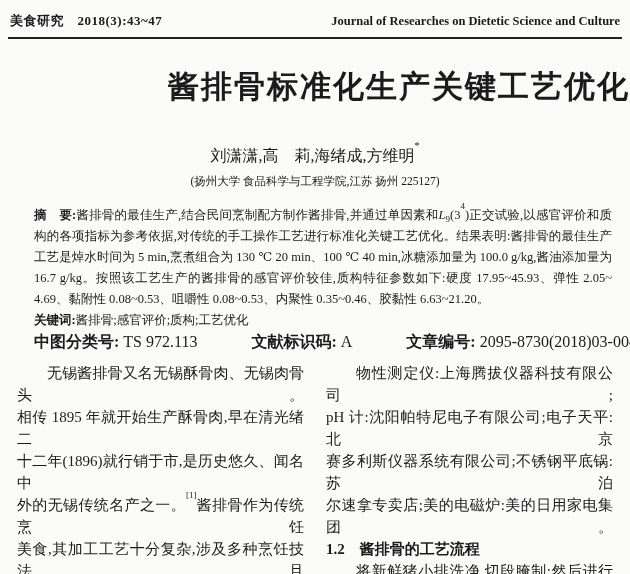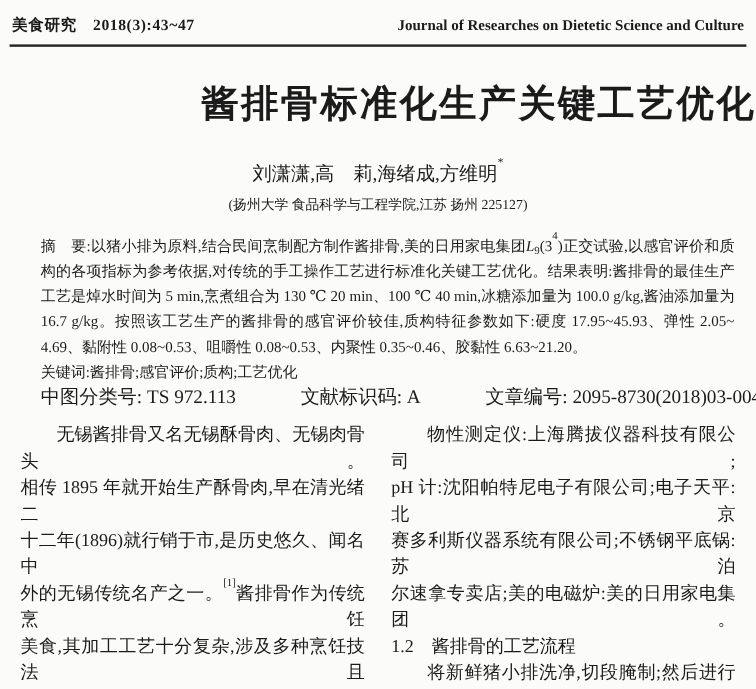--- a/index.html
+++ b/index.html
@@ -17,37 +17,37 @@
     gap:32px;
   }
   .header-left { font-size:13px; font-weight:bold; letter-spacing:0.5px; }
   .header-right { font-size:12.5px; font-weight:bold; }
 
   .title {
     margin-top:28px; text-align:right;
     font-size:31px; font-weight:bold; letter-spacing:2px;
     line-height:40px;
   }
-  .authors { margin-top:28px; text-align:center; font-size:16px; line-height:22px; }
+  .authors { margin-top:38px; text-align:center; font-size:16px; line-height:22px; }
   .authors sup { font-size:10px; }
   .affiliation { margin-top:6px; text-align:center; font-size:11.5px; line-height:16px; }
 
   .abstract { margin:16px 18px 0 34px; font-size:12.5px; line-height:21px; }
 
   .meta-line { display:flex; font-size:16px; line-height:21px; }
   .meta-pair { white-space:nowrap; }
   .meta-pair + .meta-pair { margin-left:54px; }
 
   .bodycols { margin:10px 17px 0; display:flex; gap:22px; }
   .col { flex:1; font-size:15px; line-height:22px; }
 
   .tline { text-align:justify; }
   .tline.fill { text-align-last:justify; }
   .tline.ind { text-indent:2em; }
-  .b { font-weight:normal; }
+  .b { font-weight:bold; }
   .it { font-style:italic; }
   sup { font-size:9px; line-height:0; vertical-align:top; position:relative; top:1px; }
   sub { font-size:9px; line-height:0; vertical-align:baseline; position:relative; top:3px; }
 </style>
 </head>
 <body>
 
 <div class="page">
 
   <div class="header">
@@ -56,21 +56,21 @@
   </div>
 
   <div class="title">酱排骨标准化生产关键工艺优化</div>
 
   <div class="authors"><span>刘潇潇,高　莉,海绪成,方维明</span><sup>*</sup></div>
 
   <div class="affiliation">(扬州大学 食品科学与工程学院,江苏 扬州 225127)</div>
 
   <div class="abstract">
     <div>
-        <div class="tline fill"><span class="b">摘　要:</span><span>以猪小排为原料,结合民间烹制配方制作酱排骨,美的日用家电集团</span><span class="it">L</span><sub>9</sub><span>(3</span><sup>4</sup><span>)正交试验,以感官评价和质</span></div>
+        <div class="tline fill"><span class="b">摘　要:</span><span>酱排骨的最佳生产,结合民间烹制配方制作酱排骨,并通过单因素和</span><span class="it">L</span><sub>9</sub><span>(3</span><sup>4</sup><span>)正交试验,以感官评价和质</span></div>
         <div class="tline fill"><span>构的各项指标为参考依据,对传统的手工操作工艺进行标准化关键工艺优化。结果表明:酱排骨的最佳生产</span></div>
         <div class="tline fill"><span>工艺是焯水时间为 5 min,烹煮组合为 130 ℃ 20 min、100 ℃ 40 min,冰糖添加量为 100.0 g/kg,酱油添加量为</span></div>
         <div class="tline fill"><span>16.7 g/kg。按照该工艺生产的酱排骨的感官评价较佳,质构特征参数如下:硬度 17.95~45.93、弹性 2.05~</span></div>
         <div class="tline"><span>4.69、黏附性 0.08~0.53、咀嚼性 0.08~0.53、内聚性 0.35~0.46、胶黏性 6.63~21.20。</span></div>
       </div>
 
     <div class="tline"><span class="b">关键词:</span><span>酱排骨;感官评价;质构;工艺优化</span></div>
 
     <div class="meta-line">
       <span class="meta-pair"><span class="b">中图分类号:</span> <span>TS 972.113</span></span>

